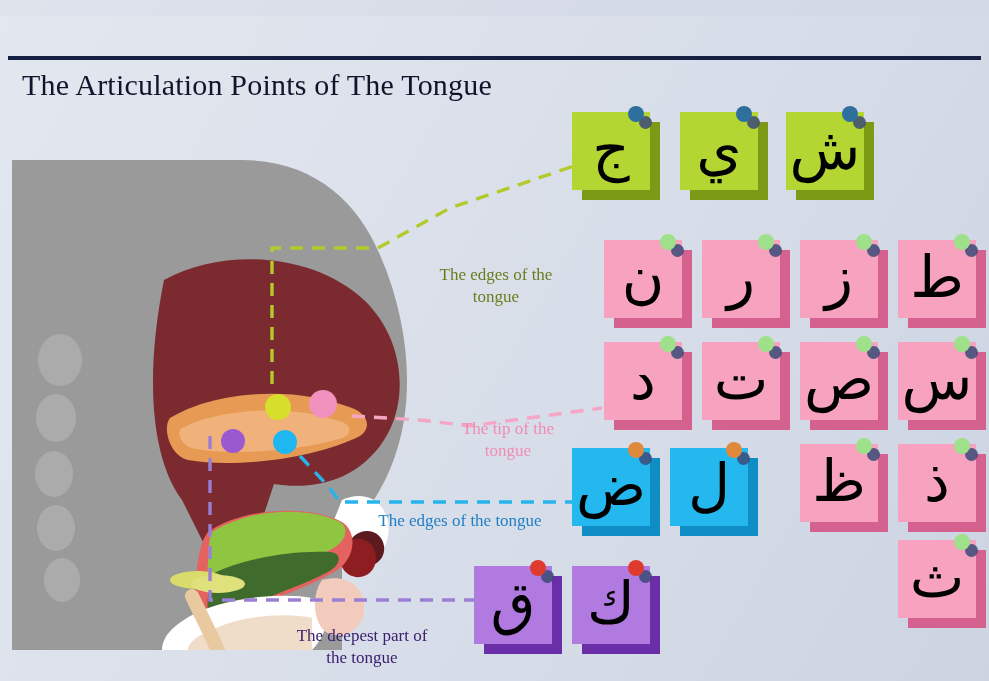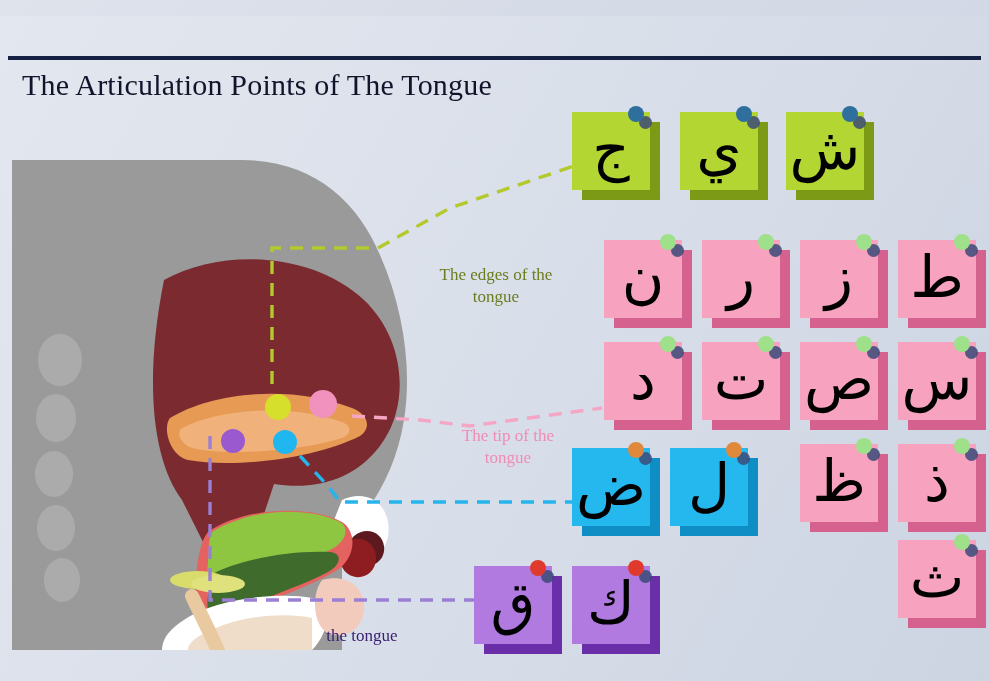--- a/index.html
+++ b/index.html
@@ -64,21 +64,21 @@
   .purple .face{background:#b07ae0;}
   .purple .shadow{background:#6a2ea8;}
 
   
   .lbl{
     position:absolute;
     font-family:"Liberation Serif", serif;
     font-size:17px;text-align:center;line-height:1.28;
   }
   .lbl-mid{color:#6b7c1f;}
-  .lbl-tip{color:#f08cb4;margin-top:7px;}
+  .lbl-tip{color:#f08cb4;}
   .lbl-edge{color:#1f7fc4;}
   .lbl-deep{color:#3b2170;}
 
   .conn{position:absolute;left:0;top:0;width:989px;height:681px;pointer-events:none;}
 </style>
 </head>
 <body>
 
 <div id="slide">
 
@@ -163,22 +163,24 @@
   <div class="lbl lbl-mid" style="left:396px;top:248px;width:200px;">
     <div>The edges of the</div>
     <div>tongue</div>
   </div>
 
   <div class="lbl lbl-tip" style="left:418px;top:402px;width:180px;">
     <div>The tip of the</div>
     <div>tongue</div>
   </div>
 
+  <div class="lbl lbl-edge" style="left:340px;top:494px;width:240px;">The edges of the tongue</div>
 
   <div class="lbl lbl-deep" style="left:262px;top:609px;width:200px;">
+    <div>The deepest part of</div>
     <div>the tongue</div>
   </div>
 
   <div id="cards-layer">
       <div class="card green" style="left: 572px; top: 96px; width: 88px; height: 88px; z-index: 5;">
         <div class="shadow"></div>
         <div class="face">ج</div>
         <div class="pin sm" style="background: rgb(59, 74, 120);"></div>
         <div class="pin" style="background: rgb(47, 111, 158);"></div>
       </div>

